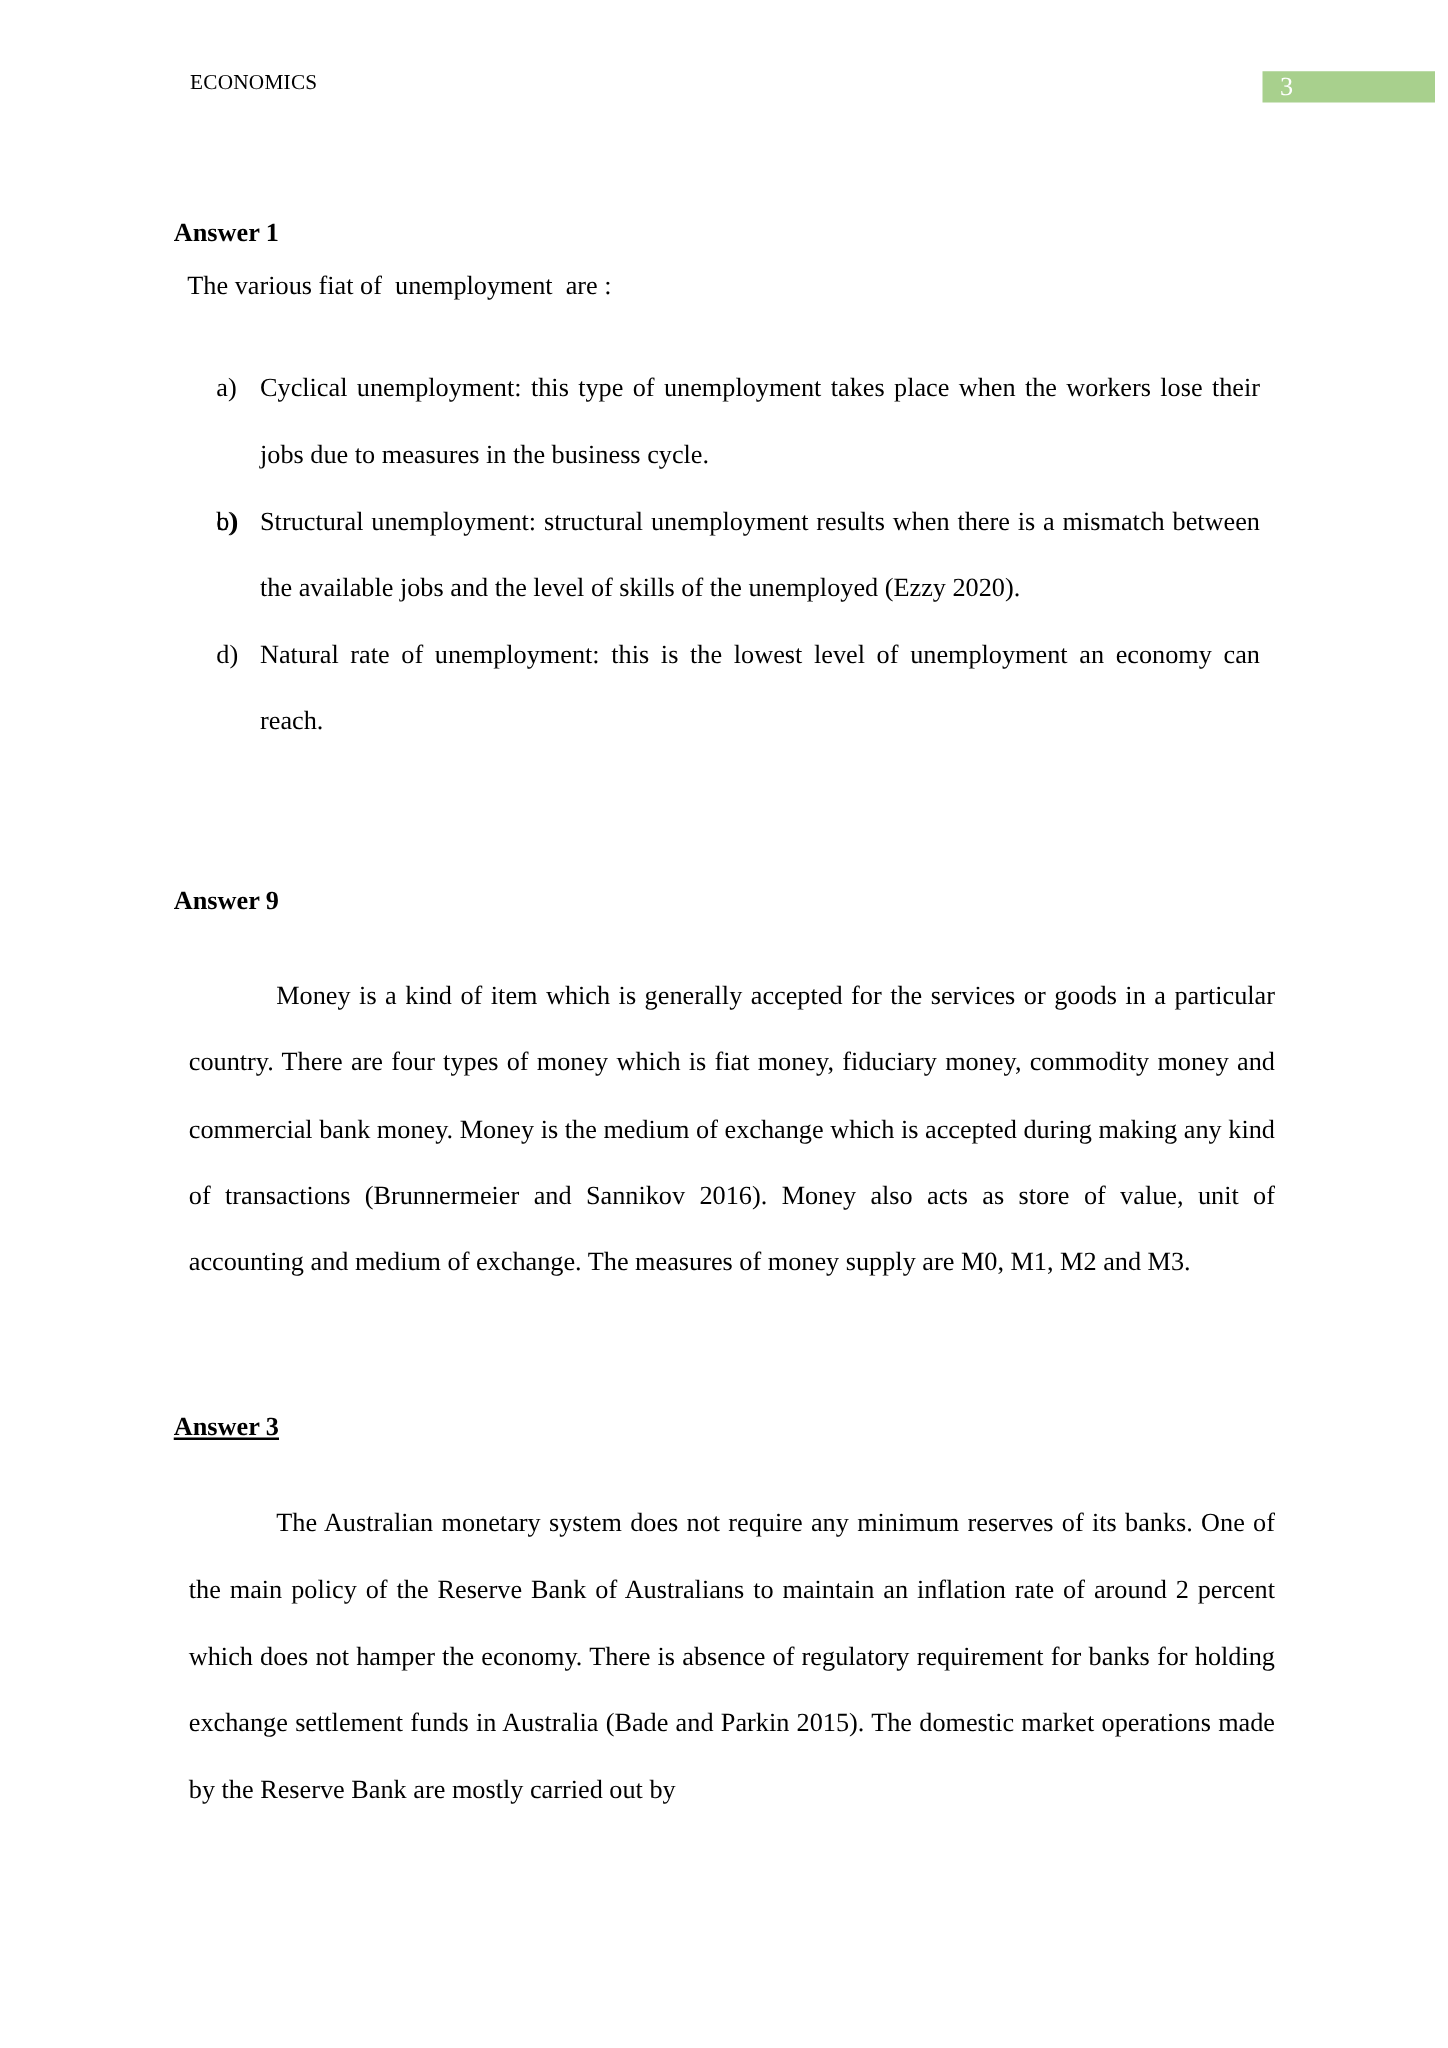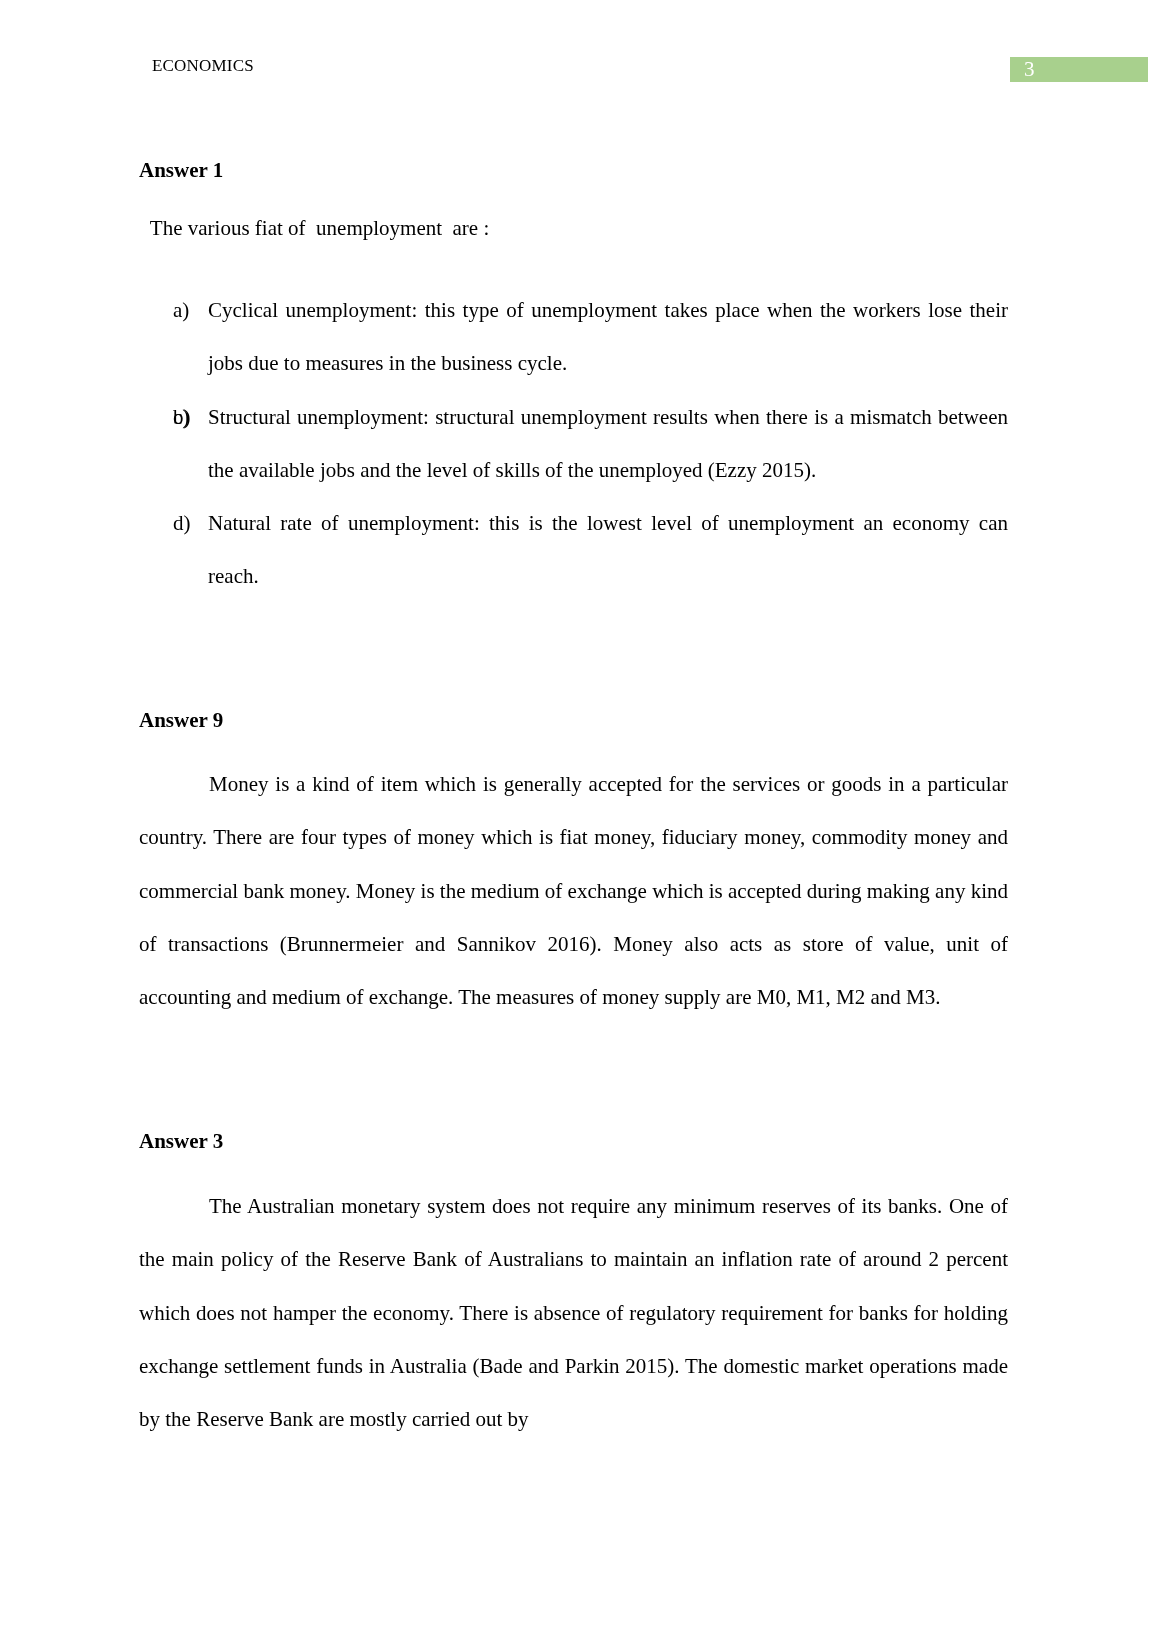--- a/index.html
+++ b/index.html
@@ -6,55 +6,55 @@
   body { width: 1158px; height: 1638px; position: relative; overflow: hidden;
          font-family: "Liberation Serif", "DejaVu Serif", serif; color: #000; }
   .header-title { position: absolute; left: 152px; top: 56px; font-size: 17px; letter-spacing: 0.2px; }
   .page-num-bar { position: absolute; left: 1010px; top: 57px; width: 138px; height: 25px; background: #a8d08d; }
   .page-num { position: absolute; left: 14px; top: 0px; font-size: 21px; color: #ffffff; line-height: 25px; }
   .heading { position: absolute; left: 139px; font-size: 21px; font-weight: bold; }
   .intro { position: absolute; left: 145px; top: 216px; font-size: 21px; white-space: pre; }
   .list { position: absolute; left: 173px; top: 284px; width: 835px; margin: 0; padding: 0; list-style: none; }
   .list-item { position: relative; padding-left: 35px; font-size: 21px; line-height: 53.3px; text-align: justify; margin: 0; }
   .list-marker { position: absolute; left: 0; top: 0; }
-  .para { position: absolute; left: 139px; width: 869px; font-size: 21px; line-height: 53.3px; text-align: justify; margin: 0; text-indent: 70px; }
+  .para { position: absolute; left: 139px; width: 869px; font-size: 21px; line-height: 53.3px; text-align: justify; margin: 12px; text-indent: 70px; }
 </style>
 </head>
 <body>
 
 <div>
   <div class="header-title">ECONOMICS</div>
   <div class="page-num-bar">
     <span class="page-num">3</span>
   </div>
 </div>
 
 <section>
-  <div class="heading" style="top:158px;">Answer 1</div>
+  <div class="heading" style="top:174px;">Answer 1</div>
   <div class="intro"> The various fiat of  unemployment  are :</div>
   <ul class="list">
     <li class="list-item">
       <span class="list-marker">a)</span>
       <span>Cyclical unemployment: this type of unemployment takes place when the workers lose their jobs due to measures in the business cycle.</span>
     </li>
     <li class="list-item">
       <span class="list-marker">b)</span>
     </li>
     <li class="list-item">
       <span class="list-marker">c)</span>
-      <span>Structural unemployment: structural unemployment results when there is a mismatch between the available jobs and the level of skills of the unemployed (Ezzy 2015).</span>
+      <span>Structural unemployment: structural unemployment results when there is a mismatch between the available jobs and the level of skills of the unemployed (Ezzy 2020).</span>
     </li>
     <li class="list-item">
       <span class="list-marker">d)</span>
       <span>Natural rate of unemployment: this is the lowest level of unemployment an economy can reach.</span>
     </li>
   </ul>
 </section>
 
 <section>
   <div class="heading" style="top:708px;">Answer 9</div>
   <p class="para" style="top:758px;">Money is a kind of item which is generally accepted for the services or goods in a particular country. There are four types of money which is fiat money, fiduciary money, commodity money and commercial bank money. Money is the medium of exchange which is accepted during making any kind of transactions (Brunnermeier and Sannikov 2016). Money also acts as store of value, unit of accounting and medium of exchange. The measures of money supply are M0, M1, M2 and M3.</p>
 </section>
 
 <section>
-  <div class="heading" style="top:1129px;">Answer 3</div>
+  <div class="heading" style="top:1129px;text-decoration:underline;">Answer 3</div>
   <p class="para" style="top:1180px;">The Australian monetary system does not require any minimum reserves of its banks. One of the main policy of the Reserve Bank of Australians to maintain an inflation rate of around 2 percent which does not hamper the economy. There is absence of regulatory requirement for banks for holding exchange settlement funds in Australia (Bade and Parkin 2015). The domestic market operations made by the Reserve Bank are mostly carried out by</p>
 </section>
 
 </body></html>

